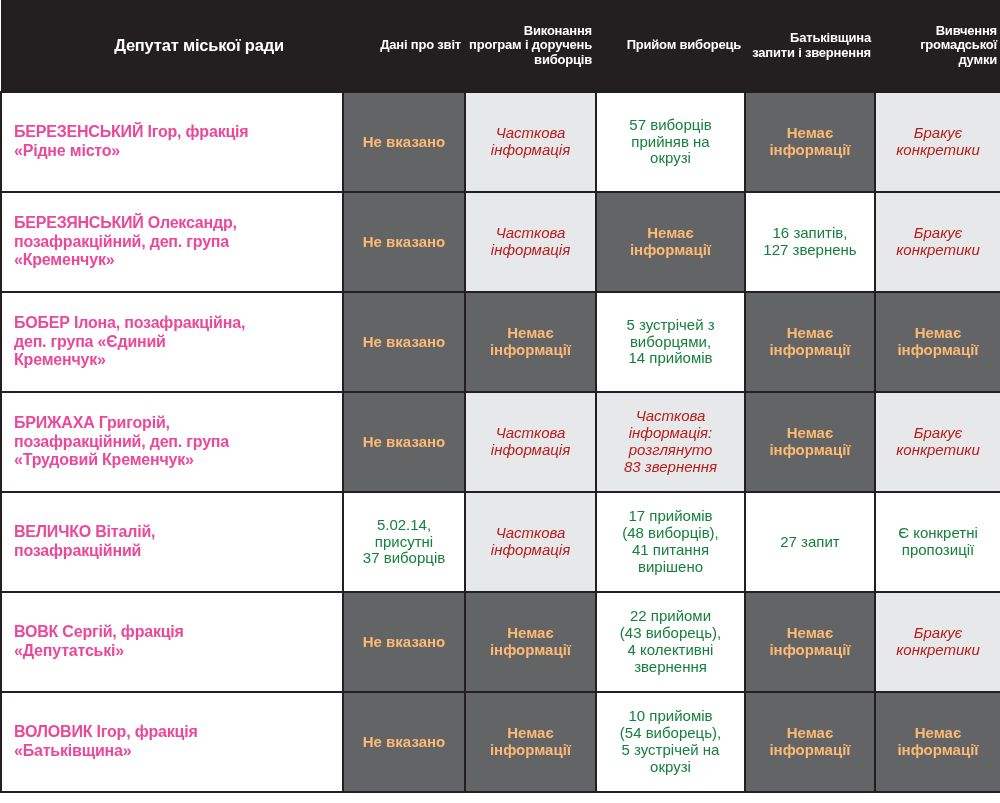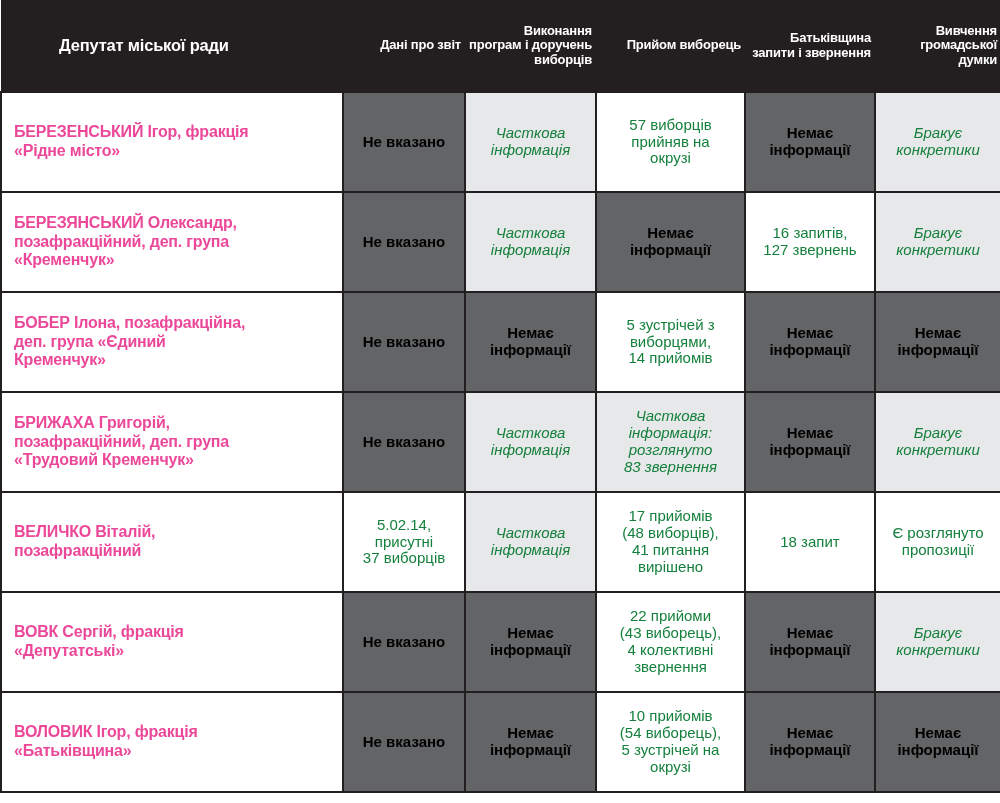--- a/index.html
+++ b/index.html
@@ -39,21 +39,21 @@
     line-height: 1.08;
     text-align: right;
     vertical-align: middle;
     padding: 6px 4px;
     height: 92px;
     box-sizing: border-box;
     border: 0;
     letter-spacing: -0.2px;
   }
   thead th.col-name {
-    text-align: left;
+    text-align: center;
     padding-left: 58px;
     font-size: 16.5px;
   }
 
   
   tbody td {
     border: 2px solid #231f20;
     vertical-align: middle;
     text-align: center;
     box-sizing: border-box;
@@ -76,27 +76,27 @@
 
   
   td.v-white {
     background: #ffffff;
     color: #15803d;
     font-weight: normal;
     font-style: normal;
   }
   td.v-dark {
     background: #636466;
-    color: #000000;
+    color: #fdba74;
     font-weight: bold;
     font-style: normal;
   }
   td.v-light {
     background: #e7e8e9;
-    color: #15803d;
+    color: #b91c1c;
     font-weight: normal;
     font-style: italic;
   }
 
   
   col.c-name    { width: 342px; }
   col.c-report  { width: 122px; }
   col.c-program { width: 131px; }
   col.c-reception { width: 149px; }
   col.c-requests  { width: 130px; }
@@ -261,24 +261,24 @@
             <span class="cell-text">Часткова
 інформація</span>
           </td>
           <td class="v-white">
             <span class="cell-text">17 прийомів
 (48 виборців),
 41 питання
 вирішено</span>
           </td>
           <td class="v-white">
-            <span class="cell-text">18 запит</span>
-          </td>
-          <td class="v-white">
-            <span class="cell-text">Є розглянуто
+            <span class="cell-text">27 запит</span>
+          </td>
+          <td class="v-white">
+            <span class="cell-text">Є конкретні
 пропозиції</span>
           </td>
         </tr>
         <tr>
           <td class="cell-name">
             <span class="cell-text">ВОВК Сергій, фракція
 «Депутатські»</span>
           </td>
           <td class="v-dark">
             <span class="cell-text">Не вказано</span>

